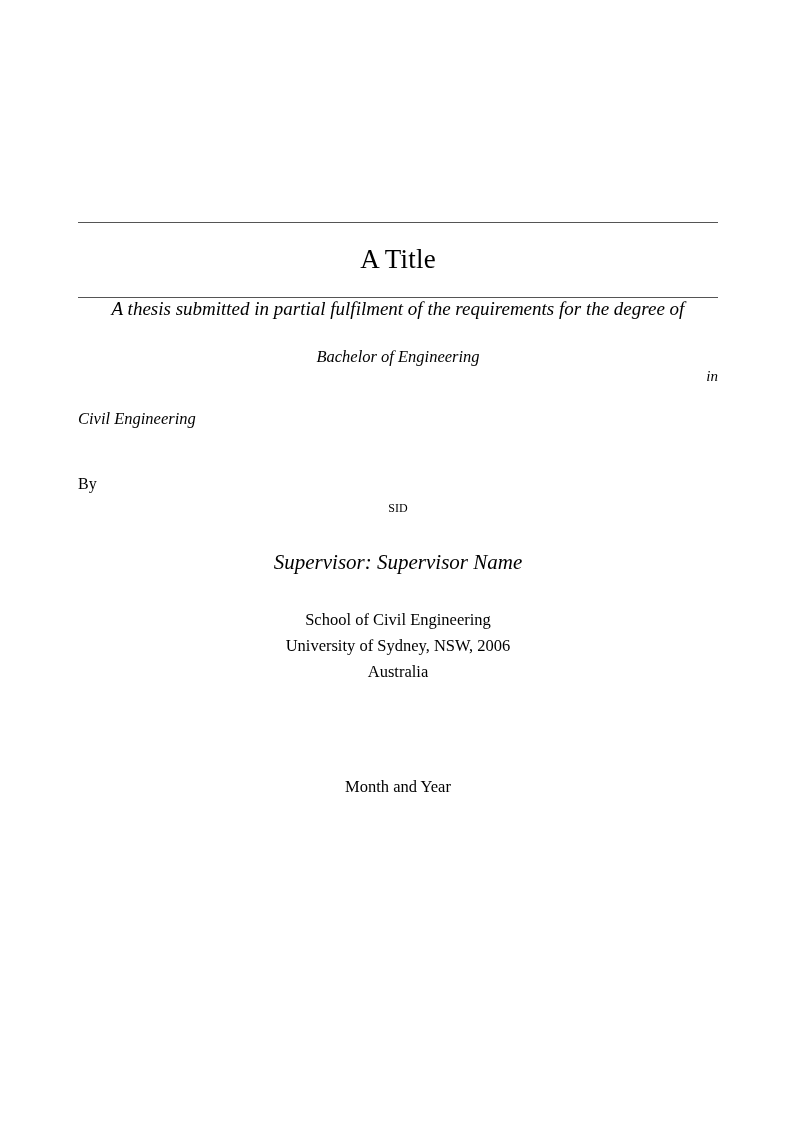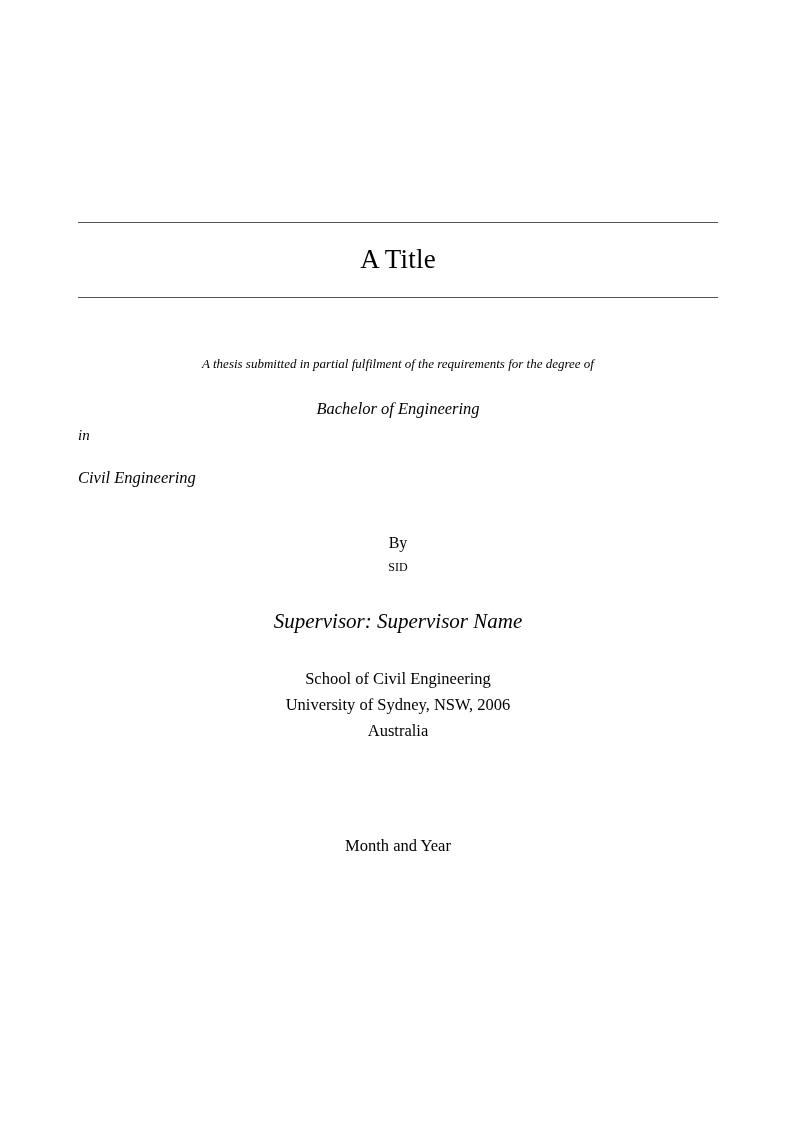--- a/index.html
+++ b/index.html
@@ -44,43 +44,42 @@
   }
   .title {
     font-size: 27px;
     line-height: 1.2;
     letter-spacing: 0.2px;
   }
 
   .degree-line {
     text-align: center;
     font-style: italic;
-    font-size: 13px;
-    margin-top: 58px;
+    font-size: 19px;
   }
   .degree-name {
     text-align: center;
     font-style: italic;
     font-size: 16.5px;
     margin-top: 27px;
   }
   .degree-in {
-    text-align: left;
+    text-align: right;
     font-style: italic;
     font-size: 15px;
-    margin-top: 8px;
+    margin-top: 1px;
   }
   .degree-field {
     text-align: left;
     font-style: italic;
     font-size: 16.5px;
     margin-top: 24px;
   }
   .by {
-    text-align: center;
+    text-align: left;
     font-size: 16px;
     margin-top: 46px;
   }
   .author-name {
     text-align: center;
     font-style: italic;
     font-size: 21px;
     margin-top: 42px;
   }
   .author-sid {

